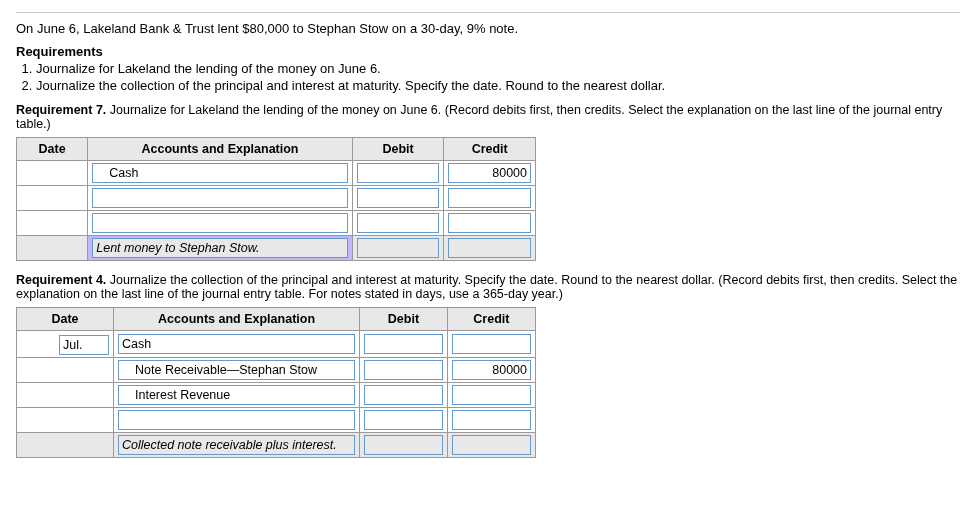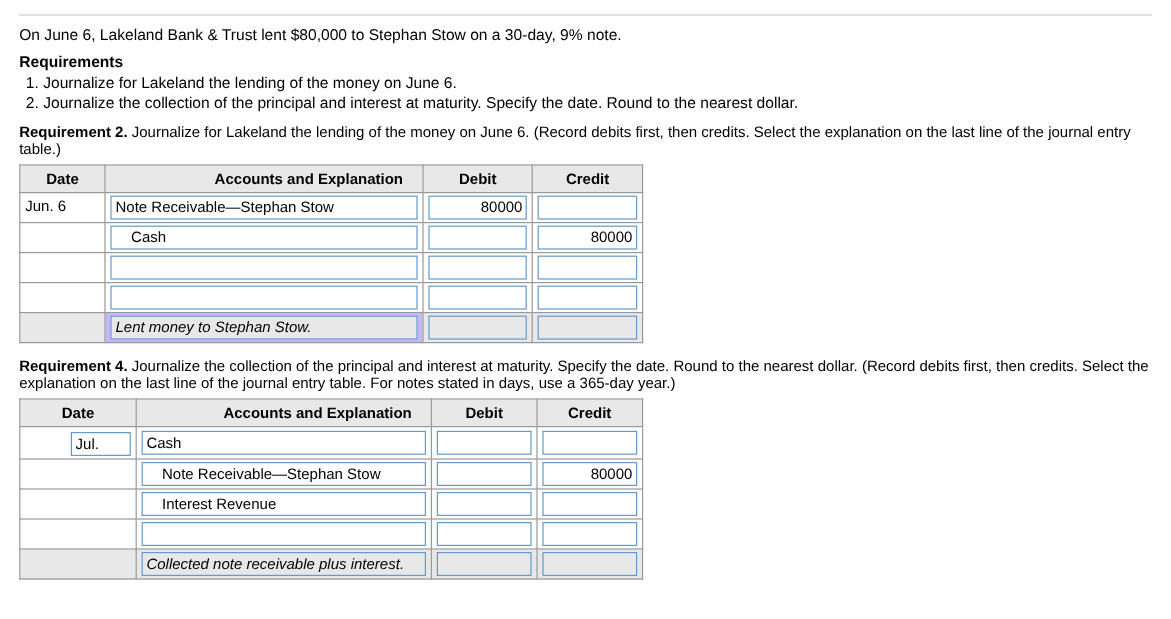--- a/index.html
+++ b/index.html
@@ -51,21 +51,21 @@
       text-align: center;
       font-size: 12.5px;
       font-weight: bold;
     }
     .journal-table th.date-col {
       width: 70px;
       text-align: center;
     }
     .journal-table th.acct-col {
       width: 260px;
-      text-align: right;
+      text-align: center;
     }
     .journal-table th.debit-col {
       width: 90px;
       text-align: center;
     }
     .journal-table th.credit-col {
       width: 90px;
       text-align: center;
     }
     .journal-table td {
@@ -135,48 +135,34 @@
 
 <div class="requirements">
   <div class="req-title">Requirements</div>
   <ol>
     <li>Journalize for Lakeland the lending of the money on June 6.</li>
     <li>Journalize the collection of the principal and interest at maturity. Specify the date. Round to the nearest dollar.</li>
   </ol>
 </div>
 
 <p class="req-instruction">
-  <strong>Requirement 2.</strong><span> Journalize for Lakeland the lending of the money on June 6. (Record debits first, then credits. Select the explanation on the last line of the journal entry table.)</span>
+  <strong>Requirement 7.</strong><span> Journalize for Lakeland the lending of the money on June 6. (Record debits first, then credits. Select the explanation on the last line of the journal entry table.)</span>
 </p>
 
 <table class="journal-table">
   <thead>
     <tr>
       <th class="date-col">Date</th>
       <th class="acct-col">Accounts and Explanation</th>
       <th class="debit-col">Debit</th>
       <th class="credit-col">Credit</th>
     </tr>
   </thead>
   <tbody>
 
-    <tr>
-      <td class="date-cell">
-        <span class="date-label">Jun. 6</span>
-      </td>
-      <td class="acct-cell">
-        <input class="entry-input" type="text" value="Note Receivable—Stephan Stow" style="">
-      </td>
-      <td class="debit-cell">
-        <input class="debit-input" type="text" value="80000" style="">
-      </td>
-      <td class="credit-cell">
-        <input class="credit-input" type="text" style="">
-      </td>
-    </tr>
 
     <tr>
       <td class="date-cell"></td>
       <td class="acct-cell">
         <input class="entry-input" type="text" style="padding-left: 16px;" value="Cash">
       </td>
       <td class="debit-cell">
         <input class="debit-input" type="text" style="">
       </td>
       <td class="credit-cell">

